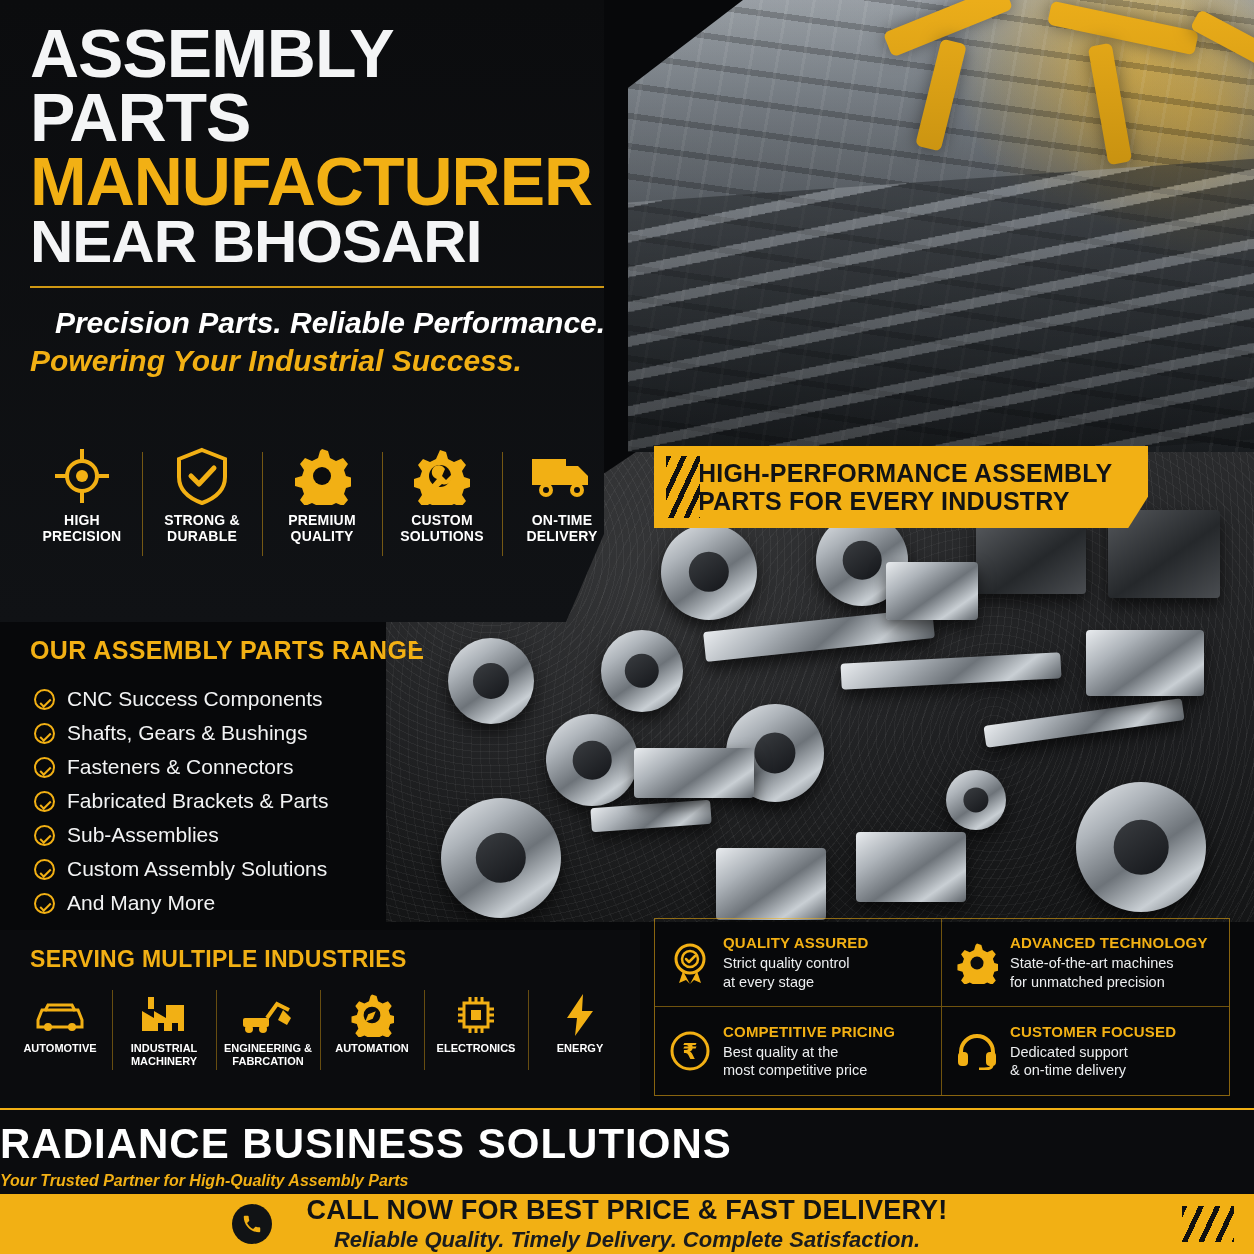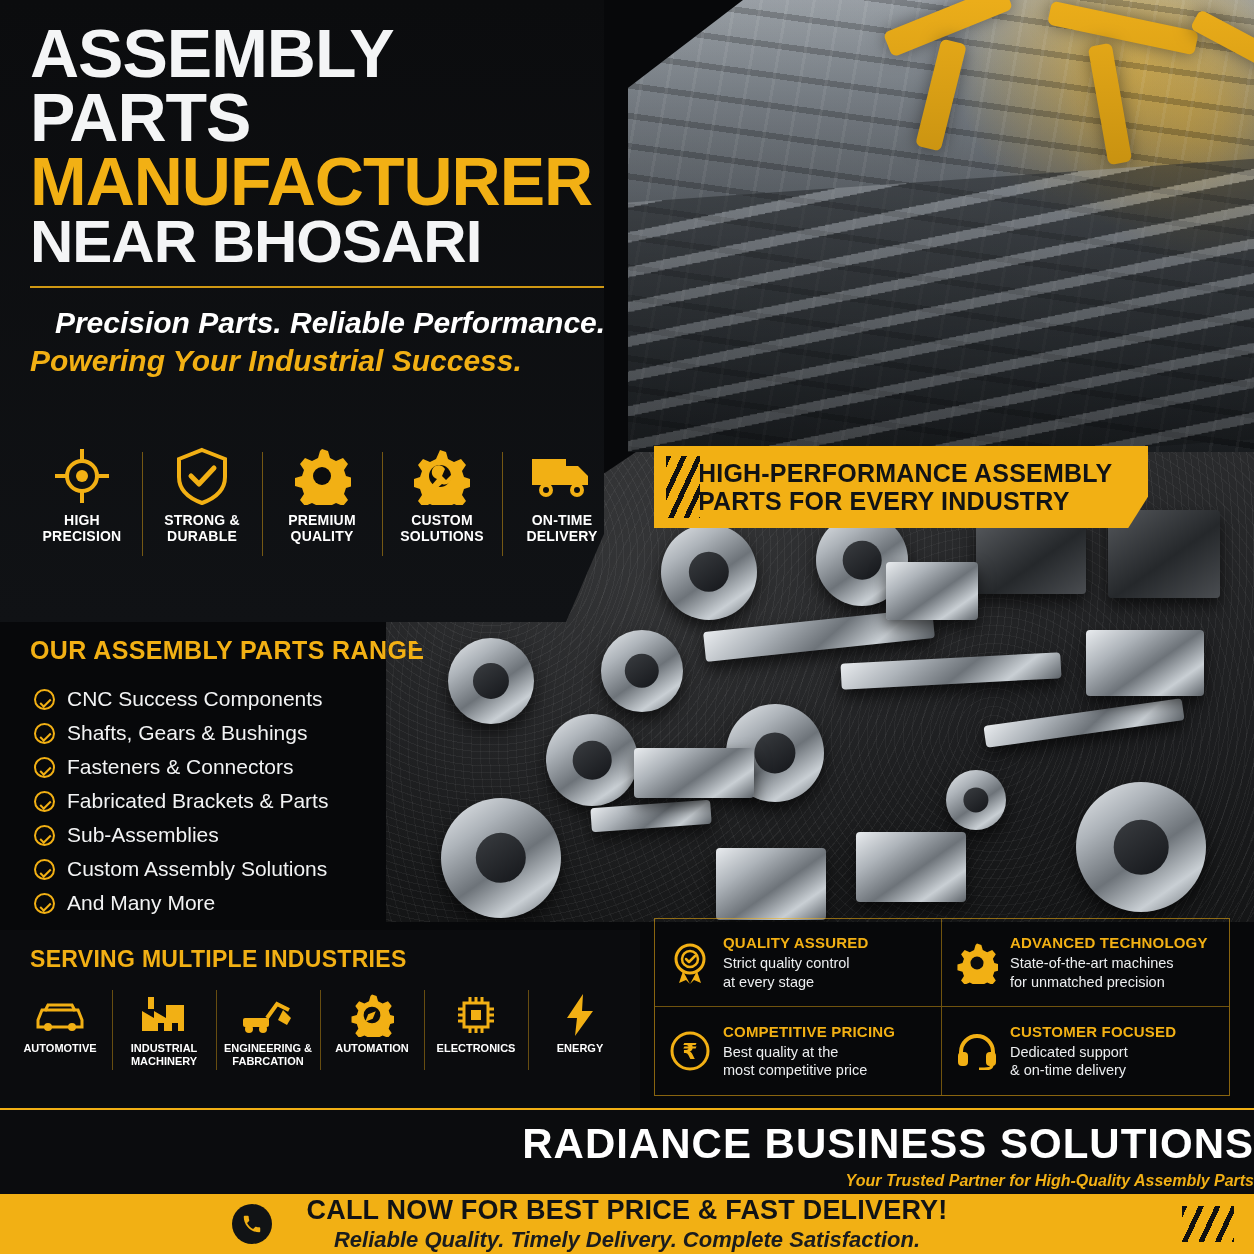--- a/index.html
+++ b/index.html
@@ -200,21 +200,21 @@
   .ind .ic { height:54px; display:flex; align-items:center; justify-content:center; }
   .ind .lbl { font-size:11px; font-weight:800; color:#fff; line-height:1.2; }
 
   .sep-line {
     position:absolute; left:0; top:1108px; width:1254px; height:2px; background:#f2b014;
   }
 
   
   .footer {
     position:absolute; left:0; top:1110px; width:1254px; height:84px;
-    background:#0b0c0e; text-align:right;
+    background:#0b0c0e; text-align:left;
   }
   .brand {
     margin-top:10px; font-size:42px; font-weight:800; color:#fff; letter-spacing:1px;
   }
   .tagline {
     margin-top:4px; font-size:16px; font-style:italic; font-weight:700; color:#f2b014;
   }
 
   .cta {
     position:absolute; left:0; top:1194px; width:1254px; height:60px;

